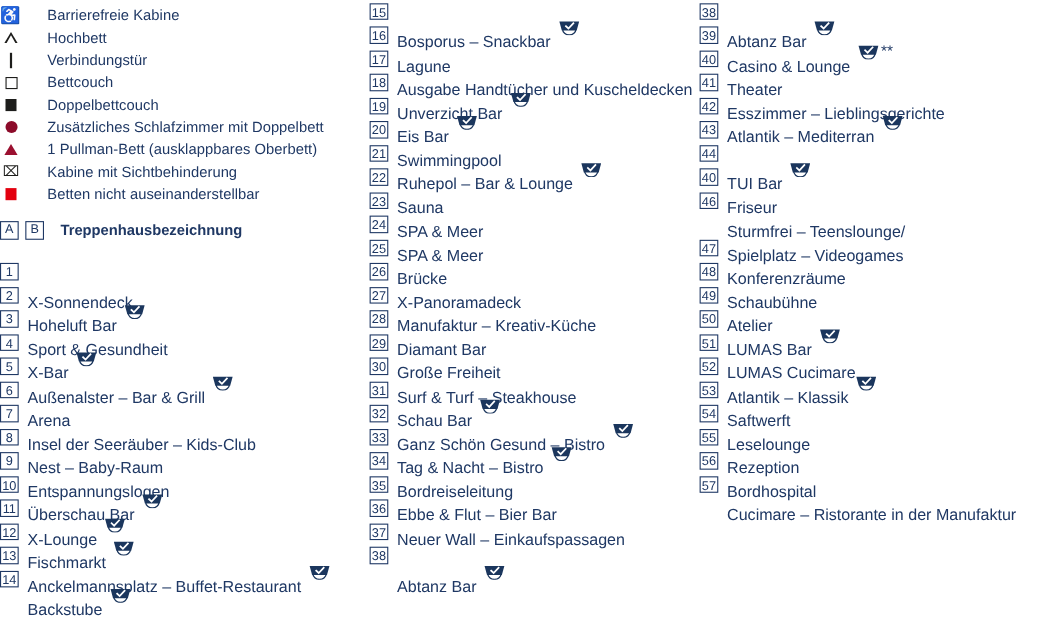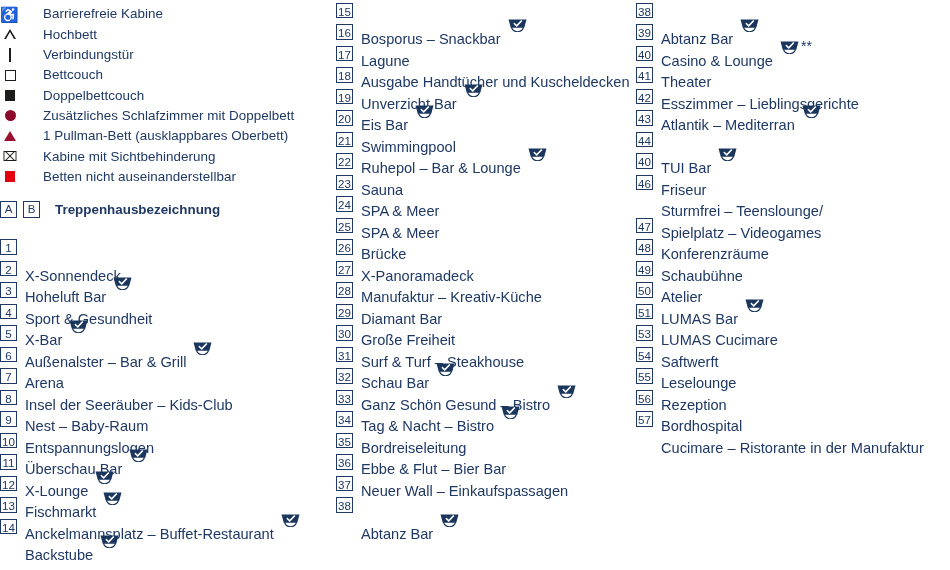--- a/index.html
+++ b/index.html
@@ -725,20 +725,33 @@
             </span>
           </div>
         </div>
         <div class="num-row">
           <div class="num-box">51</div>
           <div class="num-text">
             <span class="txt">LUMAS Cucimare</span>
           </div>
         </div>
         <div class="num-row">
+          <div class="num-box">52</div>
+          <div class="num-text">
+            <span class="txt">Atlantik – Klassik</span>
+            <span class="badge-icon">
+              <svg viewBox="0 0 42 28" width="21" height="14" xmlns="http://www.w3.org/2000/svg">
+                <ellipse cx="21" cy="17" rx="12" ry="10.5" fill="none" stroke="#1b365d" stroke-width="2.4"></ellipse>
+                <path d="M3 3 L39 3 L34.5 19.5 L7.5 19.5 Z" fill="#1b365d"></path>
+                <path d="M15 11.5 L19.5 15.8 L28.5 6.2" fill="none" stroke="#ffffff" stroke-width="3.2" stroke-linecap="square"></path>
+              </svg>
+            </span>
+          </div>
+        </div>
+        <div class="num-row">
           <div class="num-box">53</div>
           <div class="num-text">
             <span class="txt">Saftwerft</span>
           </div>
         </div>
         <div class="num-row">
           <div class="num-box">54</div>
           <div class="num-text">
             <span class="txt">Leselounge</span>
           </div>

